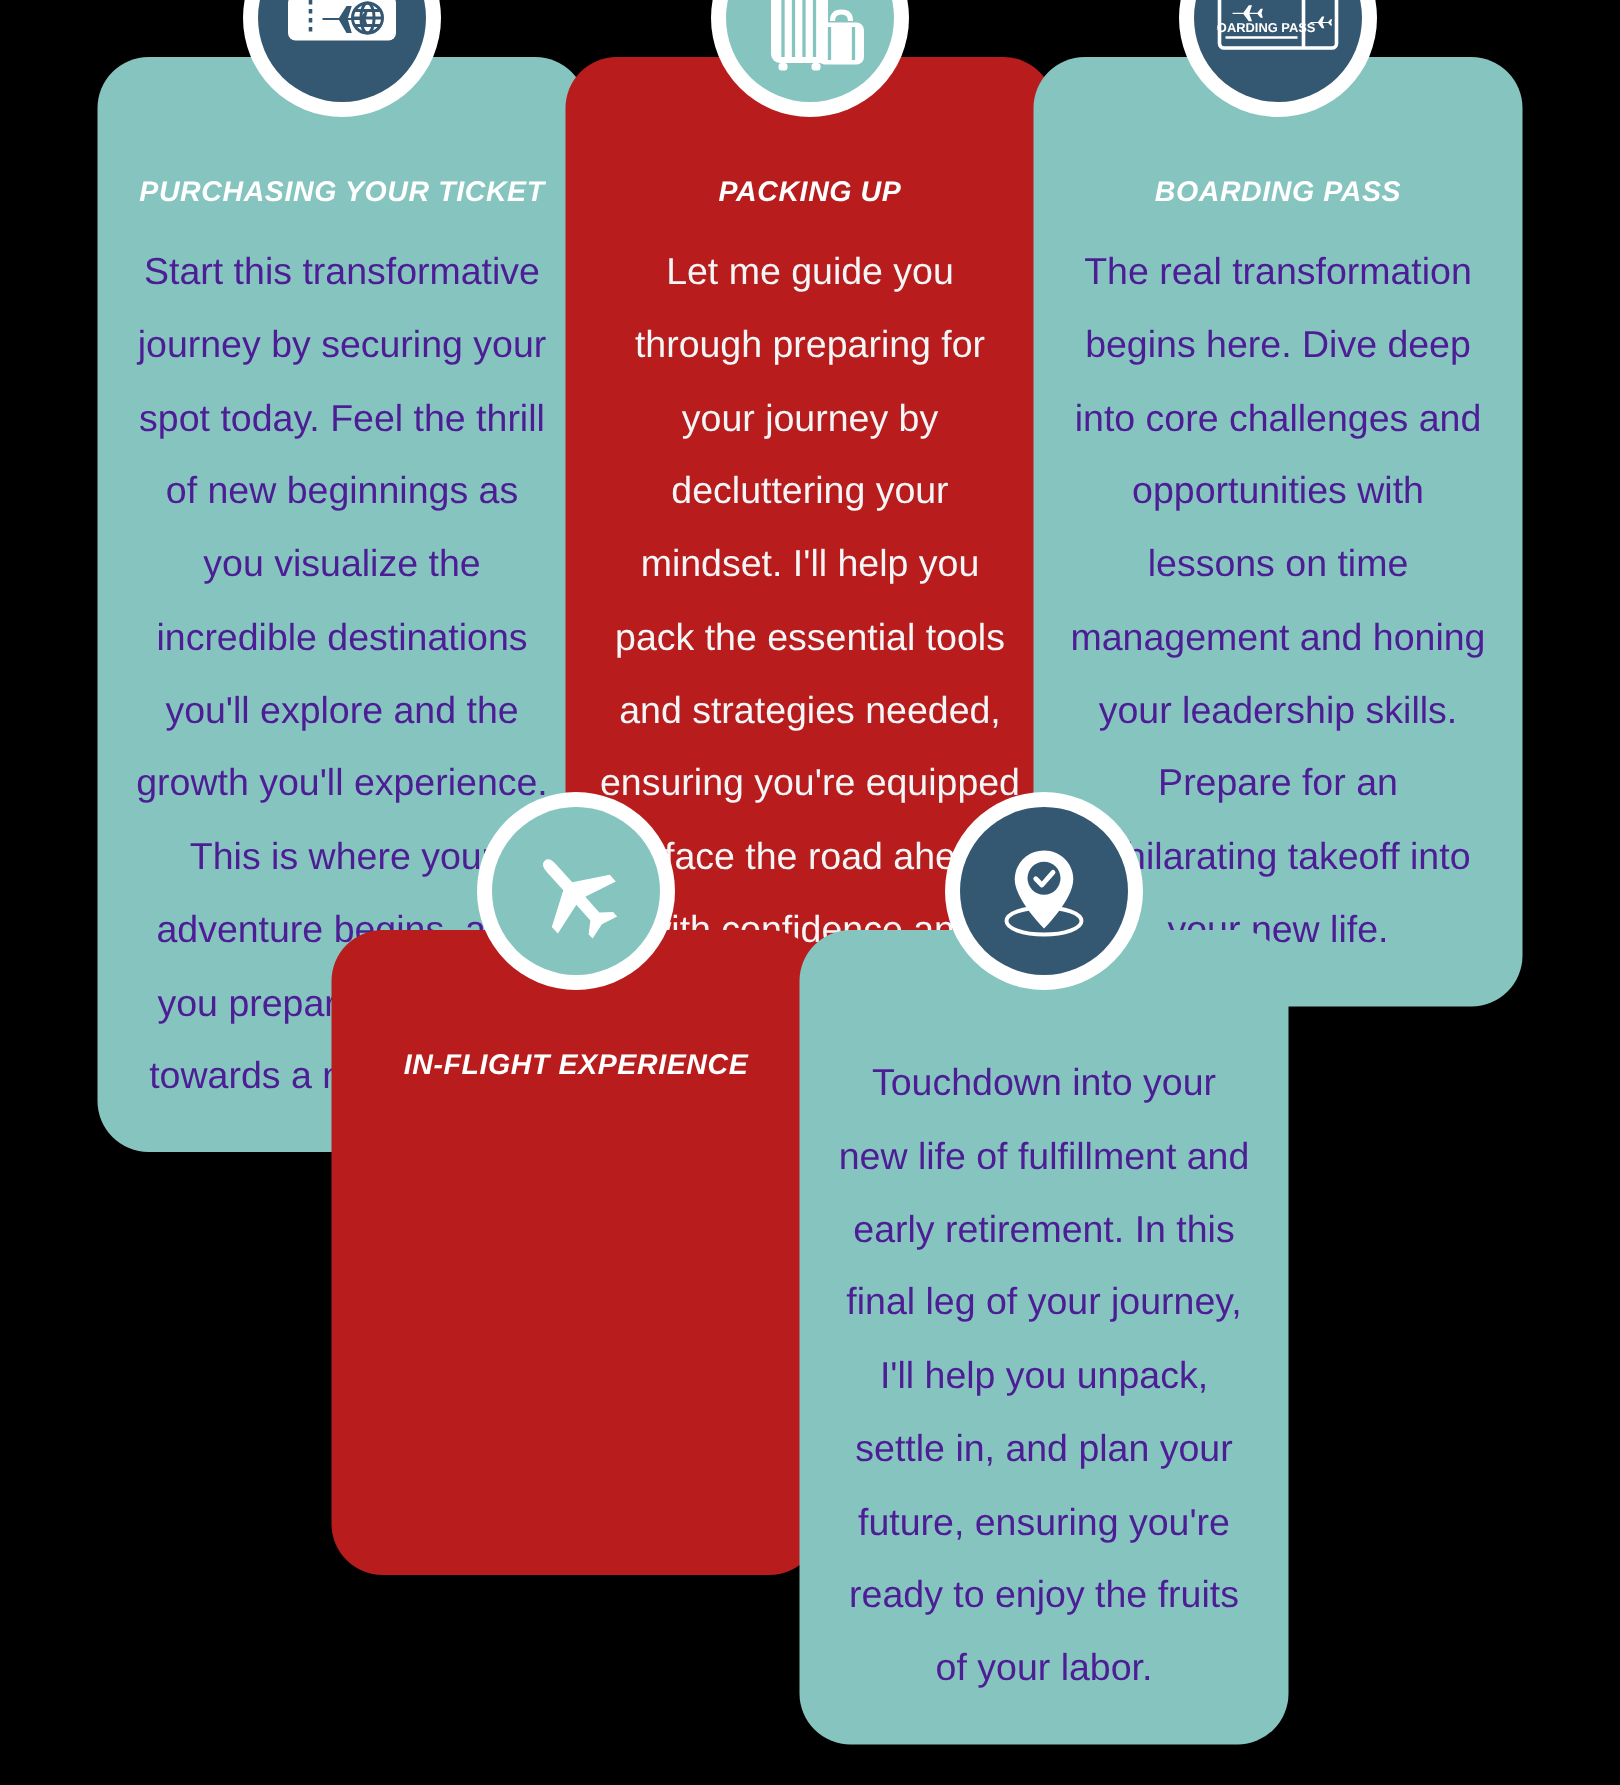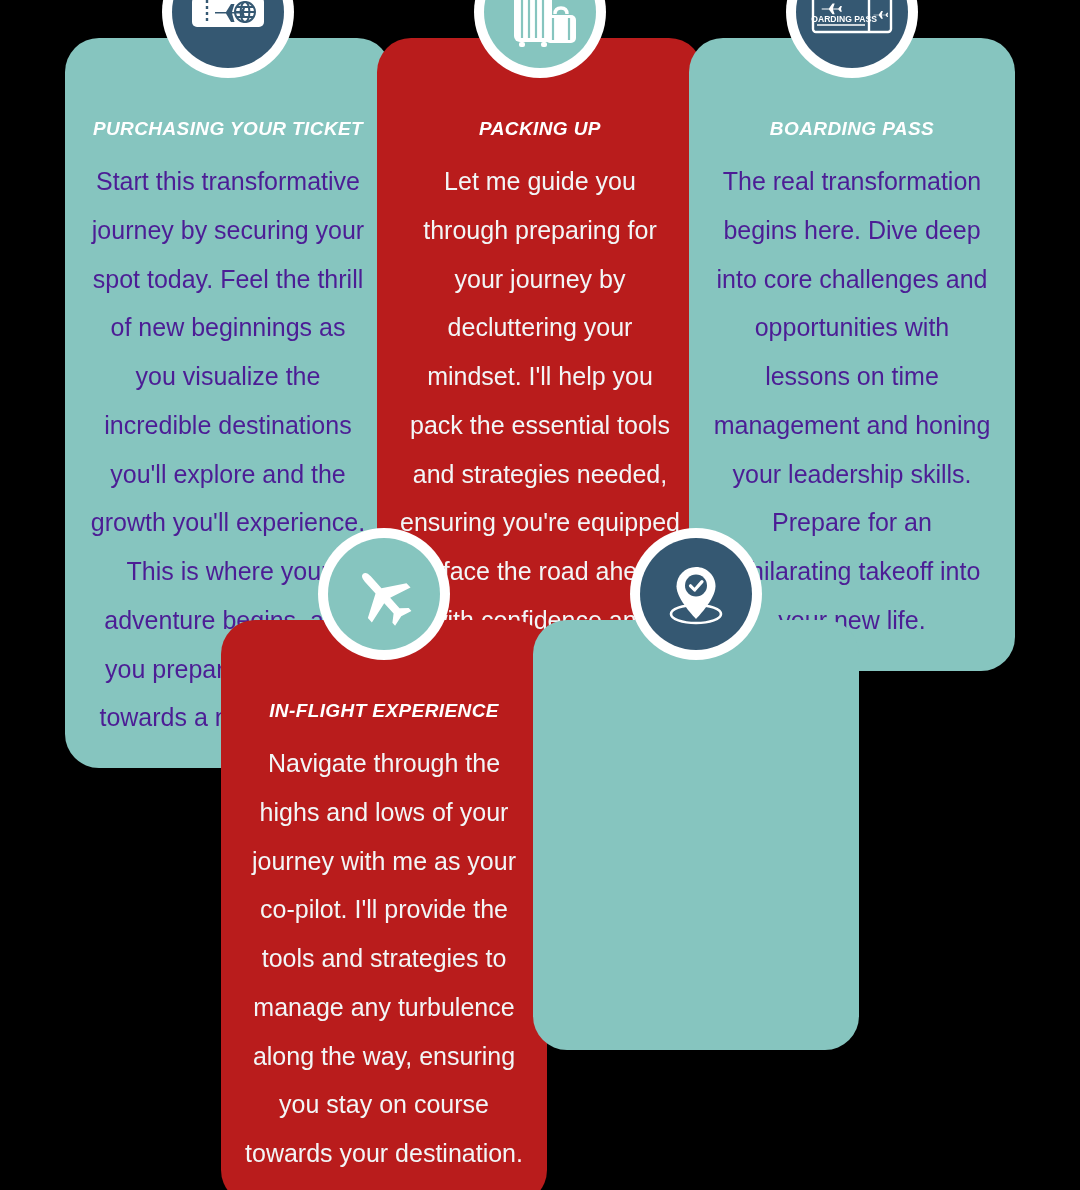--- a/index.html
+++ b/index.html
@@ -213,34 +213,34 @@
         <div class="icon-inner teal">
           <svg width="66" height="66" viewBox="0 0 66 66">
             <g fill="#ffffff" transform="rotate(-42 33 33)">
               <path d="M31 4 q4 0 4 7 l0 16 l22 13 l0 6 l-22 -6 l0 14 l7 6 l0 4 l-11 -3 l-11 3 l0 -4 l7 -6 l0 -14 l-22 6 l0 -6 l22 -13 l0 -16 q0 -7 4 -7 z"></path>
             </g>
           </svg>
         </div>
       </div>
       <div class="card navy">
         <div class="card-title">IN-FLIGHT EXPERIENCE</div>
-        <div class="card-body">Navigate through the highs and lows of your journey with me as your co-pilot. I'll provide the tools and strategies to manage any turbulence along the way, ensuring you stay on course towards your destination.</div>
       </div>
     </div>
 
     <div class="unit">
       <div class="icon-circle">
         <div class="icon-inner navy">
           <svg width="72" height="72" viewBox="0 0 72 72">
             <ellipse cx="36" cy="56" rx="25" ry="9" fill="none" stroke="#ffffff" stroke-width="2.6"></ellipse>
             <path d="M36 9 C25 9 16.5 17.6 16.5 28.3 C16.5 41.5 36 61 36 61 C36 61 55.5 41.5 55.5 28.3 C55.5 17.6 47 9 36 9 Z" fill="#ffffff"></path>
             <circle cx="36" cy="27.5" r="11" fill="#355872"></circle>
             <path d="M30.5 27.8 L34.6 32 L42 23.6" fill="none" stroke="#ffffff" stroke-width="3.2" stroke-linecap="round" stroke-linejoin="round"></path>
           </svg>
         </div>
       </div>
       <div class="card teal">
+        <div class="card-body">Touchdown into your new life of fulfillment and early retirement. In this final leg of your journey, I'll help you unpack, settle in, and plan your future, ensuring you're ready to enjoy the fruits of your labor.</div>
       </div>
     </div>
 
   </div>
 
 </div>
 
 </body></html>

